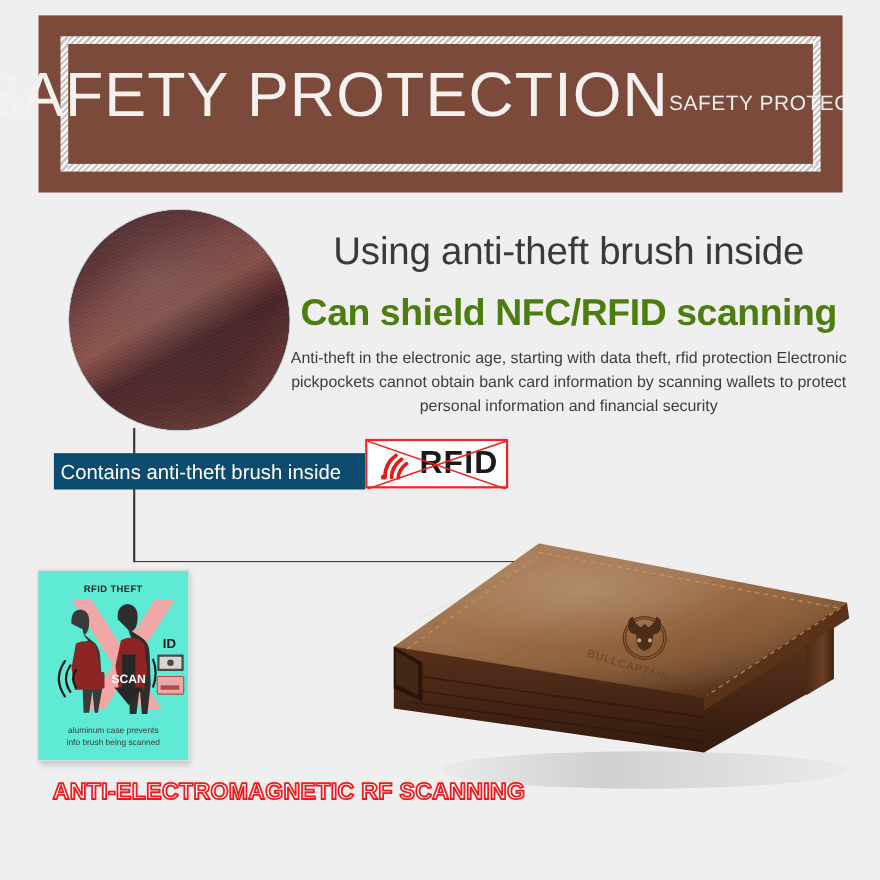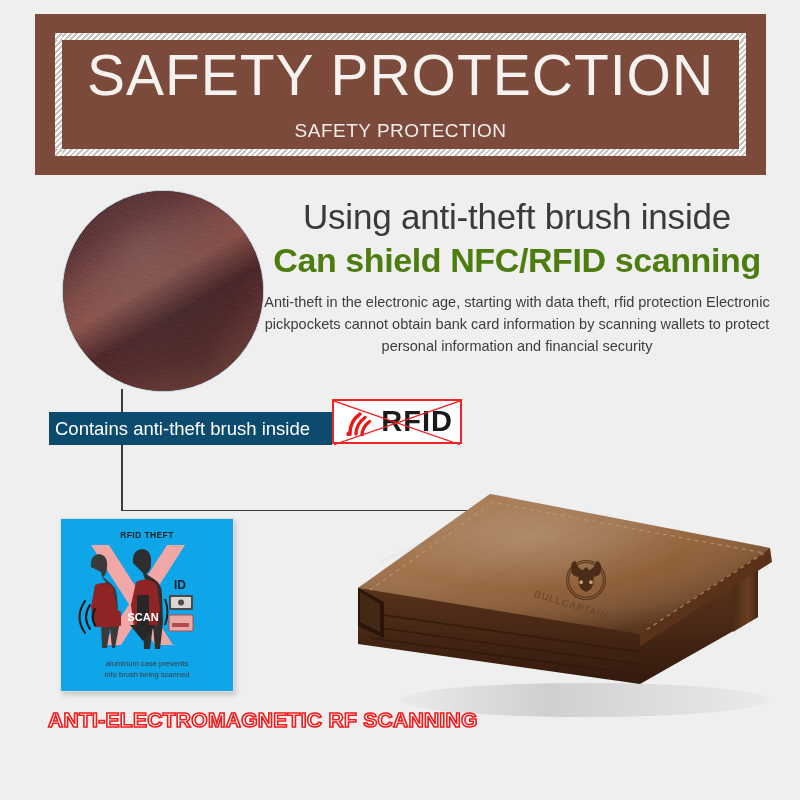--- a/index.html
+++ b/index.html
@@ -23,21 +23,21 @@
     border:7px solid transparent;
     background-image:
       repeating-linear-gradient(135deg,#ffffff 0px,#ffffff 2px,#c9c3c0 2px,#c9c3c0 4px);
     background-clip:border-box;
   }
   .banner-frame-inner{
     position:absolute;inset:0;background:#7b4a3a;
   }
   .banner-text{
     position:absolute;left:0;right:0;top:0;bottom:0;
-    display:flex;flex-direction:column;align-items:center;justify-content:center;
+    display:flex;flex-direction:row;align-items:center;justify-content:center;
   }
   .banner-title{
     color:#f4f1ee;
     font-size:57px;
     letter-spacing:1px;
     font-weight:400;
     line-height:1;
     margin-bottom:16px;
     white-space:nowrap;
   }
@@ -74,21 +74,21 @@
     background:radial-gradient(ellipse at 38% 30%, rgba(255,255,255,.10), rgba(0,0,0,0) 60%),
                radial-gradient(ellipse at 70% 85%, rgba(0,0,0,.28), rgba(0,0,0,0) 62%);
   }
 
   
   .copy{
     position:absolute;left:262px;top:193px;width:510px;
     text-align:center;
   }
   .copy h1{
-    margin:4px;
+    margin:16px;
     font-size:35px;font-weight:400;color:#3a3a3a;line-height:1.15;
     letter-spacing:-.2px;white-space:nowrap;
   }
   .copy h2{
     margin:2px 0 0 0;
     font-size:34px;font-weight:700;color:#4d7c0f;line-height:1.15;
     letter-spacing:-.4px;white-space:nowrap;
   }
   .copy p{
     margin:12px 0 0 0;
@@ -131,26 +131,25 @@
   }
   .rfid-word{
     font-size:29px;font-weight:800;color:#1a1a1a;letter-spacing:1px;line-height:1;
   }
   .rfid-wave{
     position:absolute;left:8px;top:5px;width:36px;height:30px;
   }
 
   
   .theft-card{
-    position:absolute;left:60px;top:518px;width:136px;height:172px;
-    background:#0ea5e9;
+    position:absolute;left:34px;top:518px;width:136px;height:172px;
+    background:#5eead4;
     border:1px solid #e2e0dd;
     box-shadow:2px 3px 5px rgba(0,0,0,.17);
     overflow:hidden;
-    padding-left:36px;
   }
   .theft-title{
     position:absolute;left:0;right:0;top:11px;text-align:center;
     font-size:8.5px;font-weight:700;color:#232323;letter-spacing:.4px;
   }
   .theft-art{position:absolute;left:0;top:18px;width:136px;height:118px;}
   .theft-caption{
     position:absolute;left:0;right:0;bottom:11px;text-align:center;
     font-size:7.6px;color:#3c3c3c;line-height:1.45;padding:0 6px;margin-top:33px;
   }

